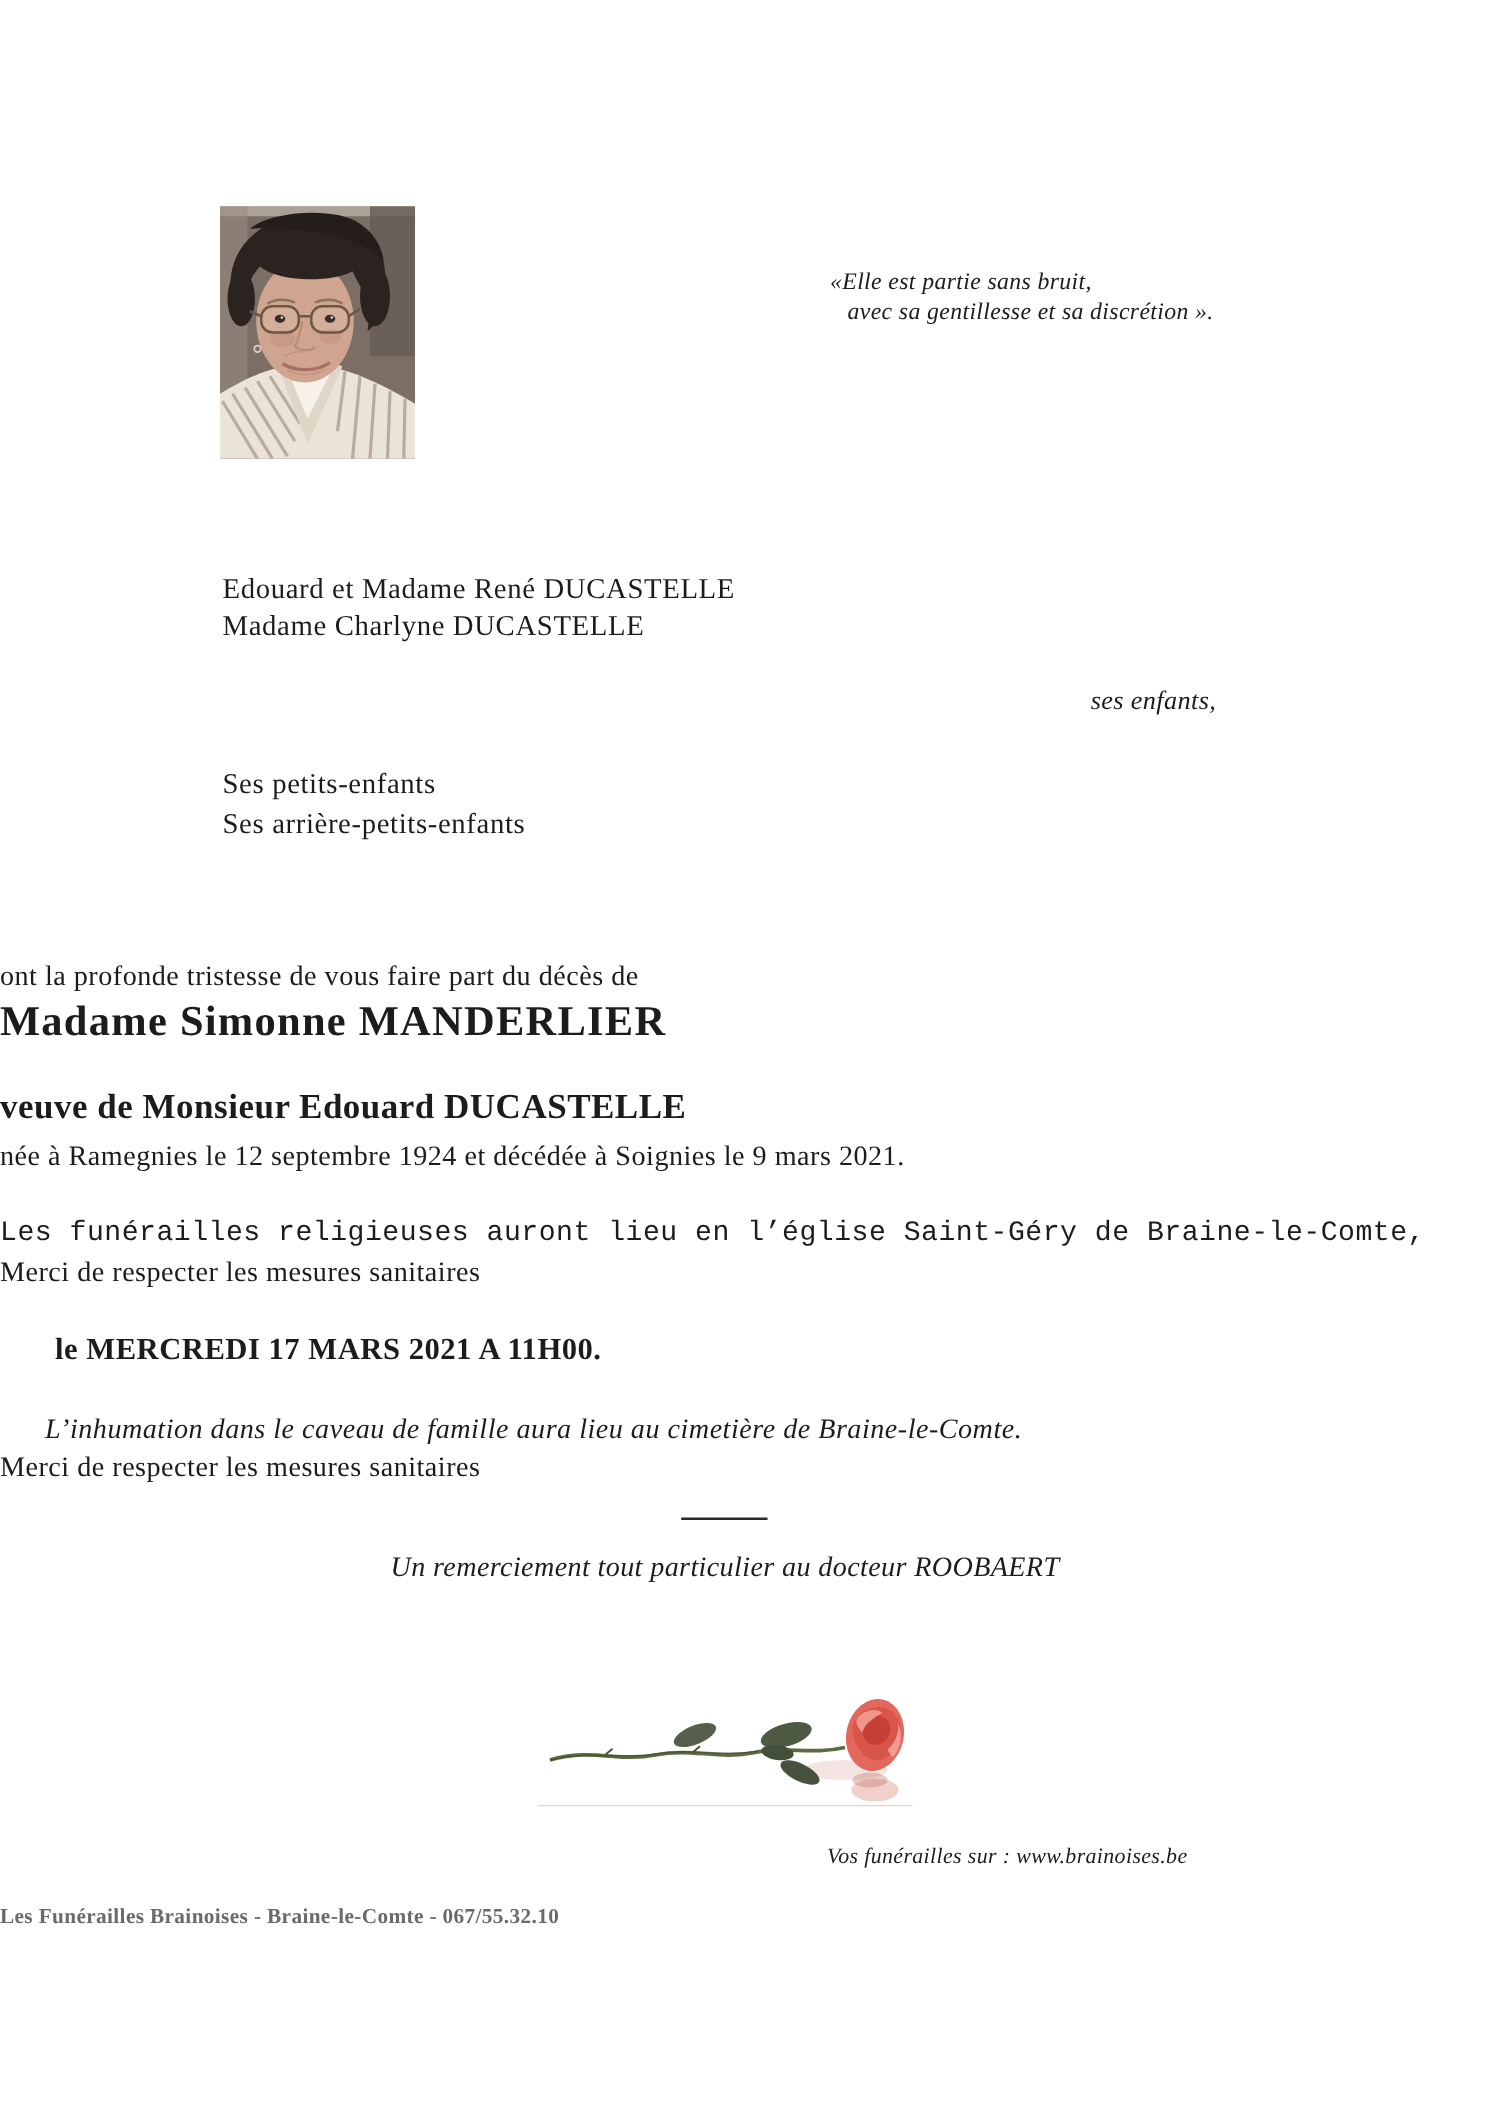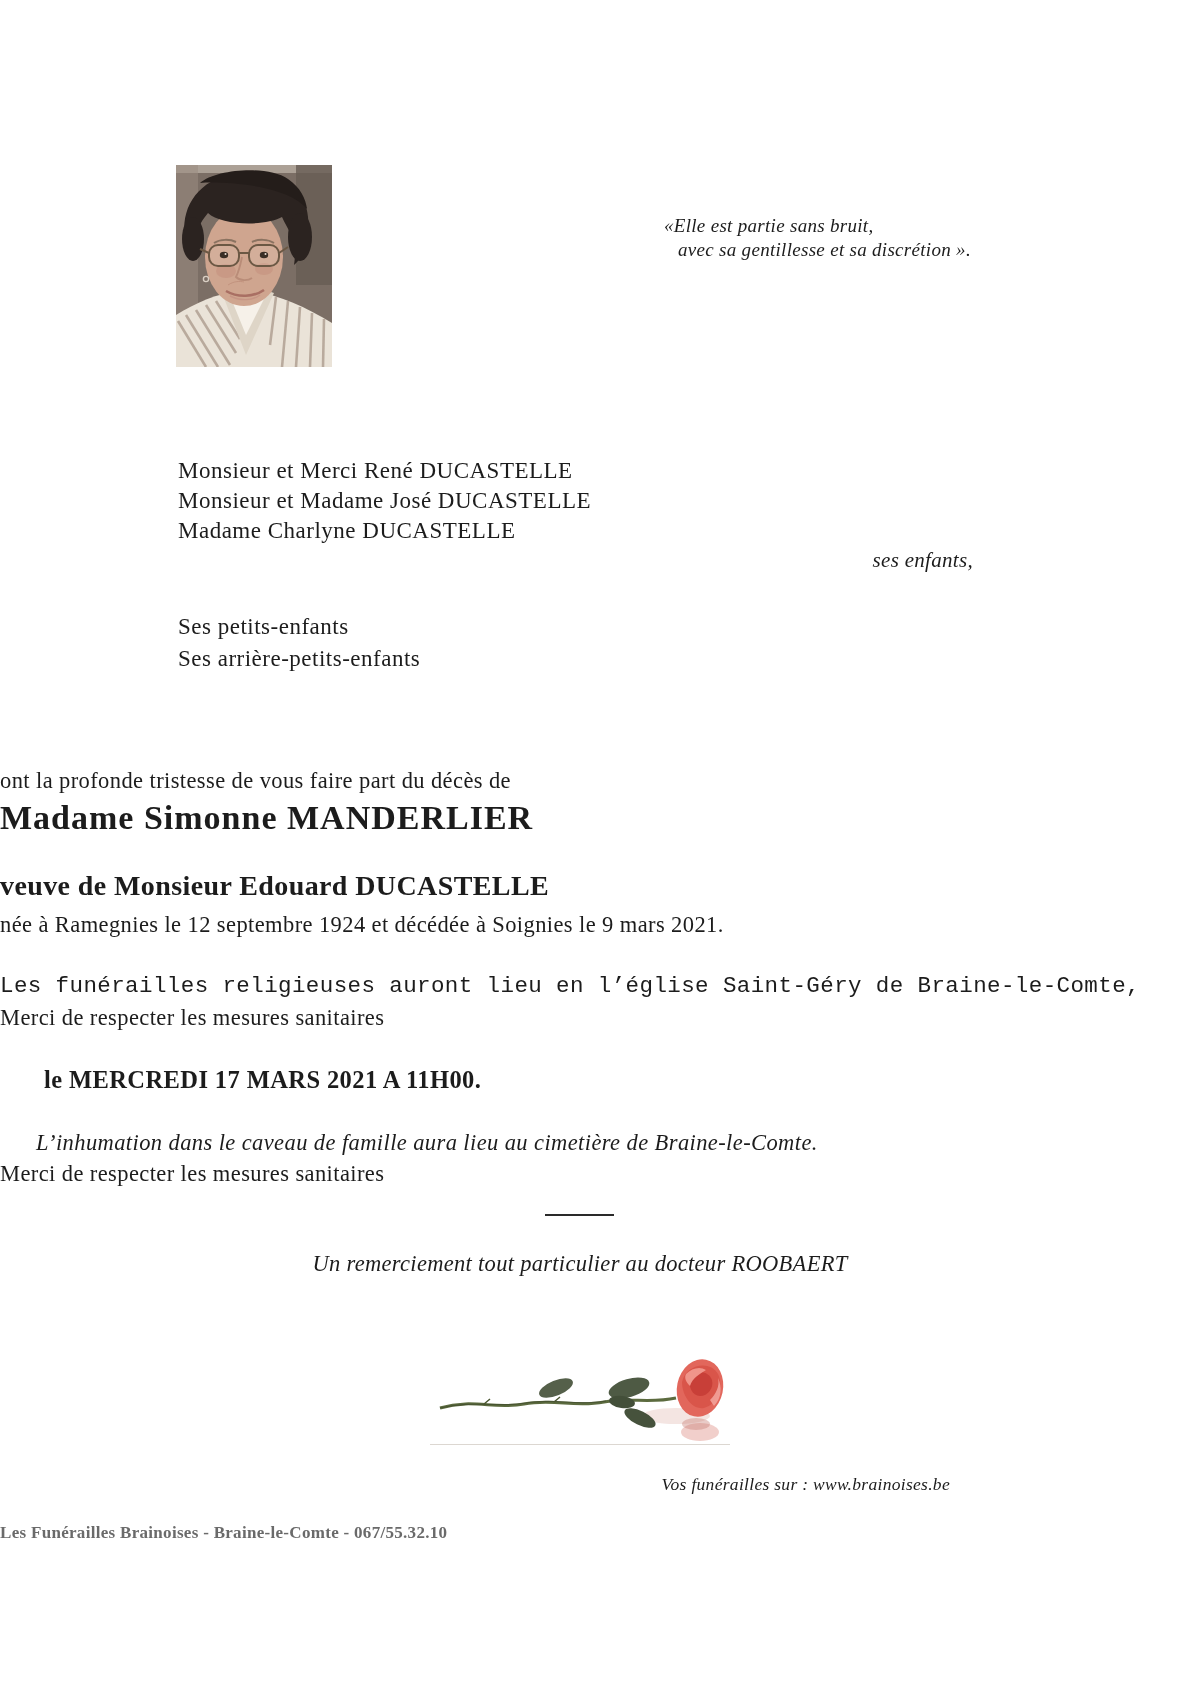--- a/index.html
+++ b/index.html
@@ -27,21 +27,21 @@
   .intro-line{top:768px;}
   .deceased-name{top:799px;font-size:34px;font-weight:bold;letter-spacing:1px;}
   .widow-line{top:870px;font-size:28px;font-weight:bold;letter-spacing:.4px;}
   .life-dates{top:912px;}
   .ceremony-line{top:973px;font-family:Liberation Mono, monospace;}
   .sanitary-1{top:1005px;}
   .ceremony-date{top:1066px;font-size:24.5px;font-weight:bold;letter-spacing:.4px;padding-left:44px;}
   .burial-line{top:1130px;font-style:italic;margin-left:36px;}
   .sanitary-2{top:1161px;}
   .thanks-sep{left:545px;top:1214px;width:69px;height:0;border-top:2px solid #2a2a2a;}
-  .thanks-block{top:1238px;font-size:22.5px;font-style:italic;line-height:31px;letter-spacing:.3px;text-align:center;left:0;width:1160px;margin-top:10px;}
+  .thanks-block{top:1238px;font-size:22.5px;font-style:italic;line-height:31px;letter-spacing:.3px;text-align:center;left:0;width:1160px;}
 
   .rose-wrap{left:424px;top:1344px;width:320px;height:104px;}
   .rose-shadow{left:430px;top:1444px;width:300px;height:1px;background:#dcd7d1;}
 
   .condolences{right:244px;top:1474px;font-size:17.5px;font-style:italic;letter-spacing:.3px;white-space:nowrap;}
   .footer-line{left:0;top:1523px;width:1146px;font-size:17px;font-weight:bold;color:#6a6a6a;letter-spacing:.3px;white-space:nowrap;}
 
   .photo-frame{left:176px;top:165px;width:156px;height:202px;}
   svg{display:block;}
 </style>
@@ -113,22 +113,21 @@
     <circle cx="30" cy="114" r="2.6" fill="none" stroke="#d9cfc4" stroke-width="1.4"></circle>
   </svg>
 </div>
 
 <div class="abs quote-block">
   <div>«Elle est partie sans bruit,</div>
   <div class="quote-l2">avec sa gentillesse et sa discrétion ».</div>
 </div>
 
 <div class="abs names-block">
-  <div>Monsieur et Merci René DUCASTELLE</div>
-  <div>Monsieur et Madame José DUCASTELLE</div>
+  <div>Edouard et Madame René DUCASTELLE</div>
   <div>Madame Charlyne DUCASTELLE</div>
 </div>
 
 <div class="abs children-caption">ses enfants,</div>
 
 <div class="abs grandchildren-block">
   <div>Ses petits-enfants</div>
   <div>Ses arrière-petits-enfants</div>
 </div>
 

